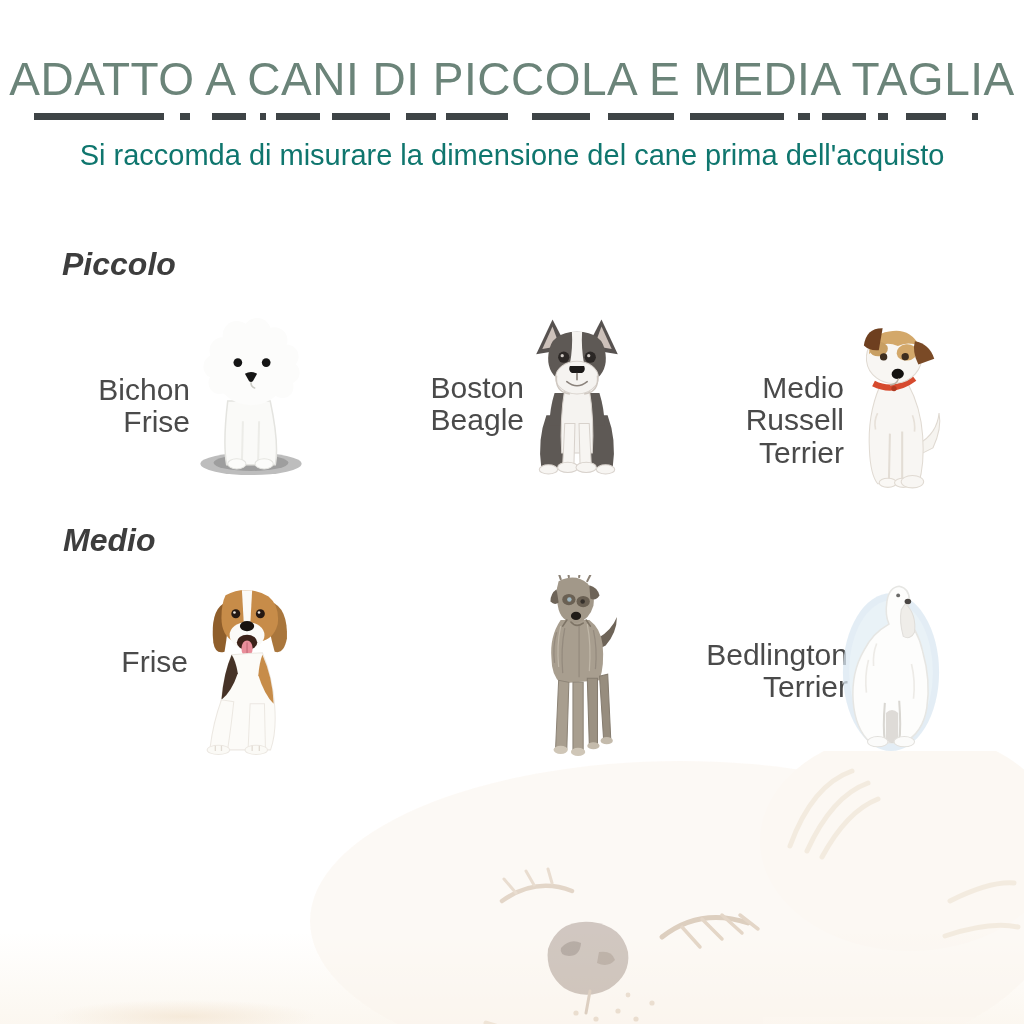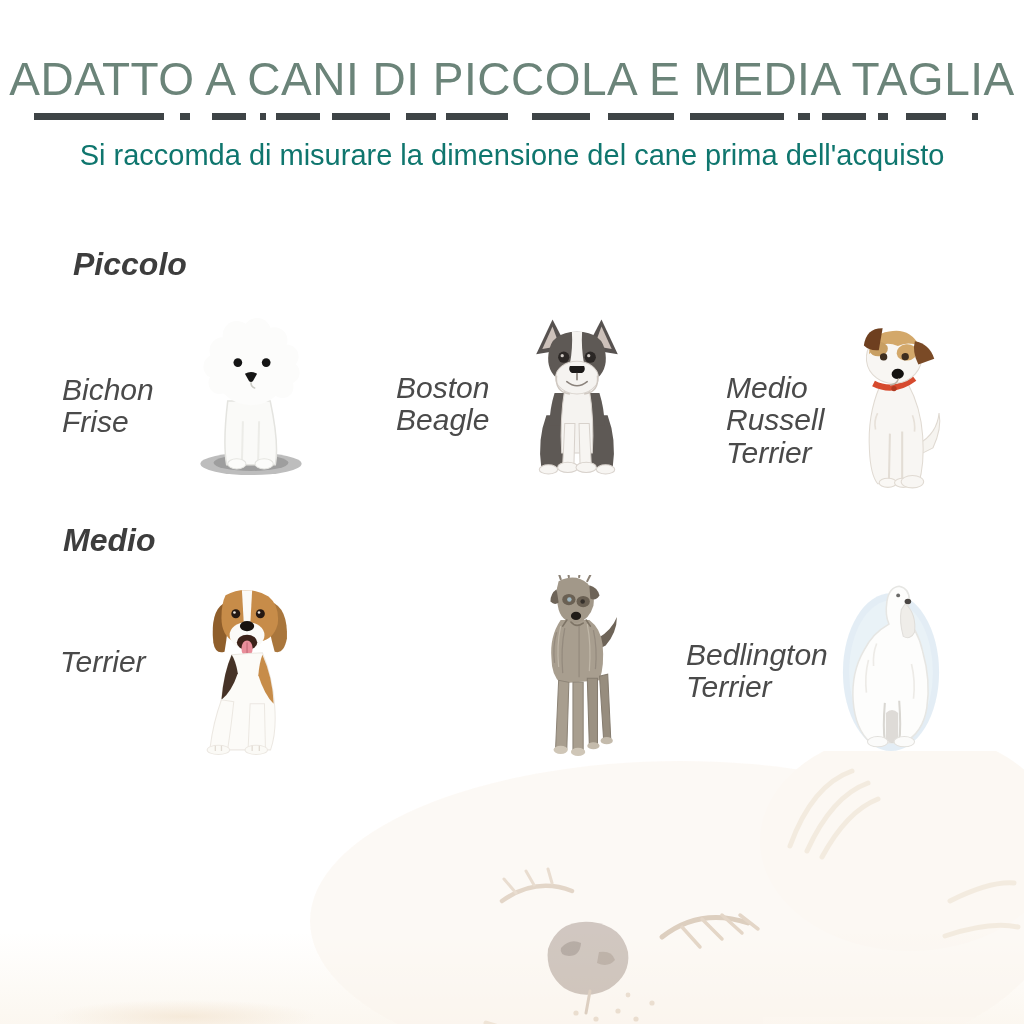--- a/index.html
+++ b/index.html
@@ -18,25 +18,25 @@
   .strip { position:absolute; top:95px; left:34px; }
   .subtitle {
     position:absolute; top:123px; left:0; width:1024px;
     text-align:center; white-space:nowrap;
     font-size:29px; color:#0f766e;
   }
   .section-label {
     position:absolute; font-style:italic; font-weight:bold;
     font-size:32px; color:#3D3D3D;
   }
-  #section-piccolo { left:73px; top:230px; }
+  #section-piccolo { left:62px; top:230px; }
   #section-medio   { left:63px; top:506px; }
   .breed-label {
-    position:absolute; font-style:italic; font-size:30px;
-    color:#4A4A4A; text-align:left; line-height:1.08;
+    position:absolute; font-size:30px;
+    color:#4A4A4A; text-align:right; line-height:1.08;
   }
   .breed-img { position:absolute; }
   #lbl-b1 { left:62px;  top:358px; width:128px; }
   #img-b1 { left:196px; top:298px; width:110px; height:162px; }
   #lbl-b2 { left:396px; top:356px; width:128px; }
   #img-b2 { left:526px; top:301px; width:102px; height:160px; }
   #lbl-b3 { left:726px; top:356px; width:118px; }
   #img-b3 { left:842px; top:305px; width:104px; height:172px; }
   #lbl-b4 { left:60px;  top:630px; width:128px; }
   #img-b4 { left:186px; top:563px; width:118px; height:176px; }
@@ -180,21 +180,21 @@
       <circle cx="61" cy="36" r="3.6" fill="#3E2E1F"></circle>
       <ellipse cx="52" cy="52" rx="6" ry="5" fill="#141210"></ellipse>
       <path d="M52 57 Q50 62 44 62" stroke="#BDB3A6" stroke-width="1.5" fill="none" stroke-linecap="round"></path>
     </g>
     <circle cx="50" cy="66" r="2.6" fill="#B03A20"></circle>
     <path d="M34 90 Q30 98 32 106 M68 92 Q71 100 70 108" stroke="#E7E1D9" stroke-width="1.6" fill="none"></path>
   </svg>
 
   <div class="section-label" id="section-medio">Medio</div>
 
-  <div class="breed-label" id="lbl-b4">Terrier</div>
+  <div class="breed-label" id="lbl-b4">Frise</div>
   <svg class="breed-img" id="img-b4" viewBox="0 0 114 172">
     <path d="M36 24 Q23 32 26 62 Q28 74 37 71 Q41 48 41 30 Z" fill="#8F5E2B"></path>
     <path d="M82 22 Q99 28 98 58 Q95 74 86 71 Q80 50 78 30 Z" fill="#A9763C"></path>
     <path d="M38 16 Q58 5 80 17 Q91 26 89 44 Q85 59 72 61 L46 61 Q34 55 34 38 Q34 24 38 16 Z" fill="#C78C49"></path>
     <path d="M54 11 L64 11 L62 47 L56 47 Z" fill="#FBFAF7"></path>
     <circle cx="48" cy="34" r="4.4" fill="#241812"></circle>
       <circle cx="46.7" cy="32.7" r="1.3" fill="#E8E2DA"></circle>
     <circle cx="72" cy="34" r="4.4" fill="#241812"></circle>
       <circle cx="70.7" cy="32.7" r="1.3" fill="#E8E2DA"></circle>
     <ellipse cx="59" cy="55" rx="17" ry="13" fill="#FBFAF7"></ellipse>

